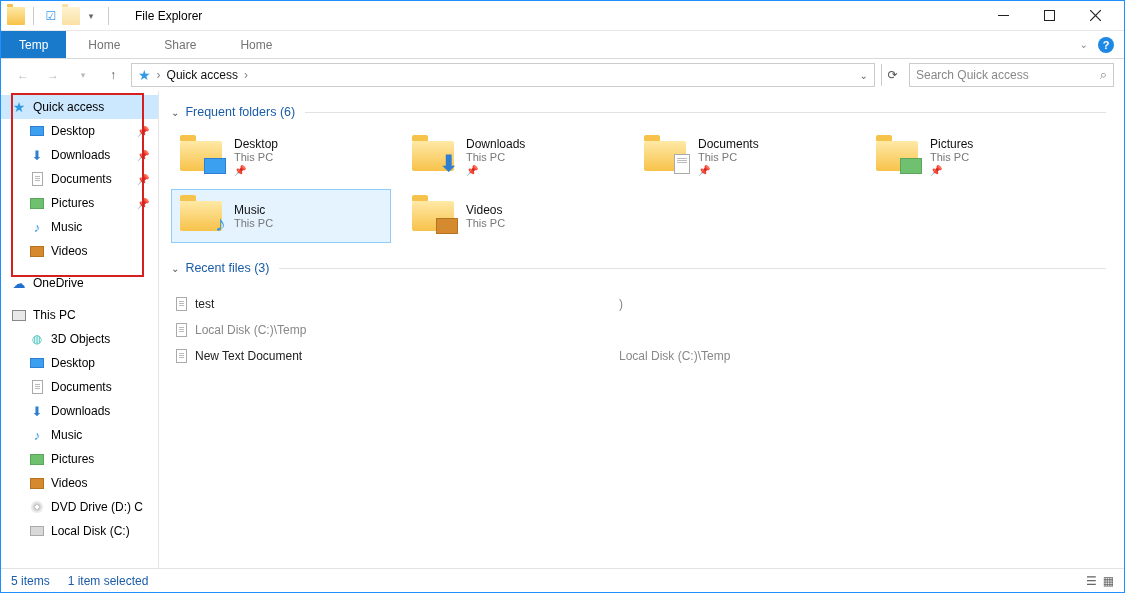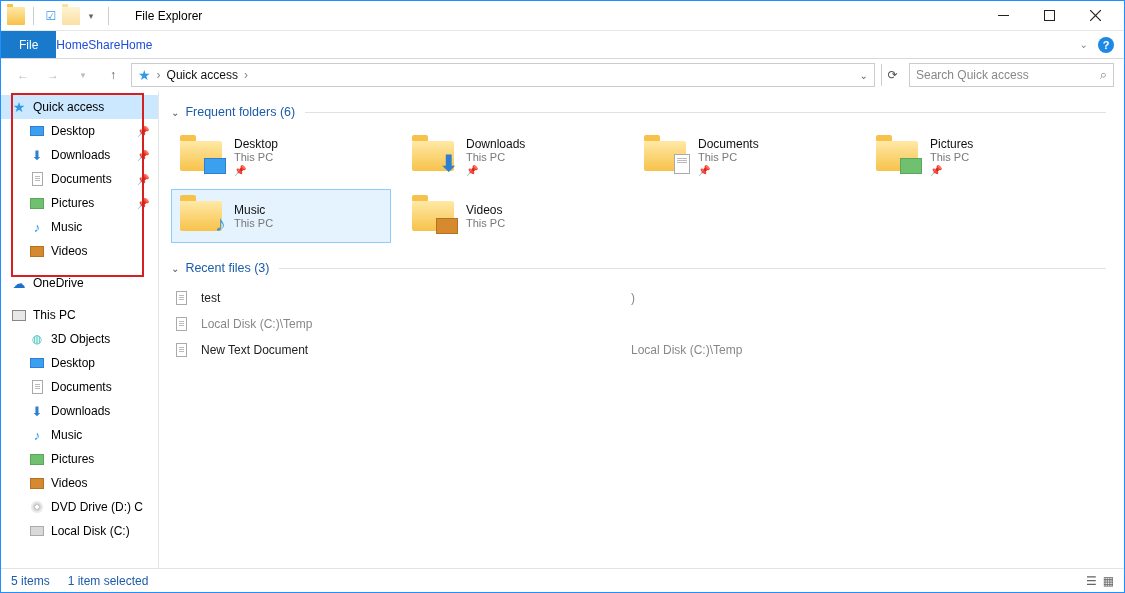--- a/index.html
+++ b/index.html
@@ -9,21 +9,21 @@
 .titlebar { height: 30px; display: flex; align-items: center; padding: 0 6px; background: #fff; border-bottom: 1px solid #e8e8e8; }
 .titlebar .qat { display: flex; align-items: center; gap: 2px; }
 .titlebar .qat span { width: 18px; height: 18px; display: inline-flex; align-items: center; justify-content: center; }
 .titlebar .sep { width: 1px; height: 18px; background: #ccc; margin: 0 6px; }
 .titlebar .title { margin-left: 20px; font-size: 12px; }
 .titlebar .wincontrols { margin-left: auto; display: flex; }
 .titlebar .wincontrols div { width: 46px; height: 30px; display: flex; align-items: center; justify-content: center; font-size: 14px; }
 
 
 .ribbon { height: 28px; display: flex; align-items: stretch; border-bottom: 1px solid #d9d9d9; }
-.ribbon .tab { padding: 0 0; display: flex; align-items: center; font-size: 12px; color: #1d4ed8; }
+.ribbon .tab { padding: 0 22px; display: flex; align-items: center; font-size: 12px; color: #737373; }
 .ribbon .tab.file { background: #1979ca; color: #fff; padding: 0 18px; }
 .ribbon .tail { margin-left: auto; display: flex; align-items: center; gap: 10px; padding-right: 10px; }
 .help-circle { width: 16px; height: 16px; border-radius: 50%; background: #1e88e5; color: #fff; display:inline-flex; align-items:center; justify-content:center; font-size:11px; font-weight:bold; }
 
 
 .navrow { height: 32px; display: flex; align-items: center; padding: 4px 10px; gap: 6px; }
 .navbtn { width: 24px; height: 24px; display:flex; align-items:center; justify-content:center; color:#bbb; }
 .navbtn.enabled { color:#555; }
 .addrbox { flex: 1; height: 24px; border: 1px solid #ccc; display:flex; align-items:center; padding: 0 6px; gap:6px; }
 .addrbox .crumb { color:#111; }
@@ -59,21 +59,21 @@
 .folder-card.selected { border:1px solid #8eccf9; background:#e5f3ff; }
 .folder-ico { width:46px; height:38px; display:flex; align-items:center; justify-content:center; position:relative; }
 .folder-shape { width:42px; height:30px; background:linear-gradient(#ffe9a6,#f7c24a); border-radius:2px 2px 2px 2px; position:relative; }
 .folder-shape::before { content:""; position:absolute; top:-6px; left:0; width:16px; height:6px; background:#f7c24a; border-radius:2px 2px 0 0; }
 .folder-meta { display:flex; flex-direction:column; }
 .folder-meta .name { font-size:12px; color:#111; }
 .folder-meta .sub { font-size:11px; color:#777; }
 .folder-meta .pin-b { color:#8a8a8a; font-size:10px; margin-top:2px; }
 
 .recent-list { width:100%; }
-.recent-row { display:flex; align-items:center; height:26px; gap:10px; }
+.recent-row { display:flex; align-items:flex-end; height:26px; gap:4px; }
 .recent-row .doc-ico { width:20px; display:flex; justify-content:center; }
 .recent-row .rname { width:420px; font-size:12px; color:#222; }
 .recent-row .rpath { font-size:12px; color:#888; }
 
 
 .status { height:24px; border-top:1px solid #e3e3e3; display:flex; align-items:center; padding:0 10px; font-size:12px; color:#1a5ca8; }
 .status .right { margin-left:auto; display:flex; gap:6px; color:#666; }
 
 
 .i-folder-sm { width:14px; height:11px; background:linear-gradient(#ffe9a6,#f7c24a); border-radius:1px; position:relative; display:inline-block; }
@@ -126,21 +126,21 @@
     <div>
       <svg width="11" height="11">
           <line x1="0" y1="0" x2="11" y2="11" stroke="#222" stroke-width="1.2"></line>
           <line x1="11" y1="0" x2="0" y2="11" stroke="#222" stroke-width="1.2"></line>
         </svg>
     </div>
   </div>
 </div>
 
 <div class="ribbon">
-  <div class="tab file">File</div>
+  <div class="tab file">Temp</div>
   <div class="tab">Home</div>
   <div class="tab">Share</div>
   <div class="tab">Home</div>
   <div class="tail">
     <span style="color:#888;font-size:10px">⌄</span>
     <span class="help-circle">?</span>
   </div>
 </div>
 
 <div class="navrow">

